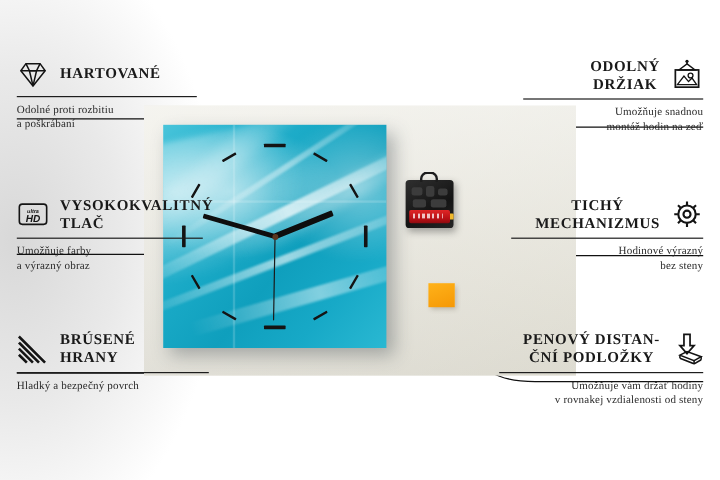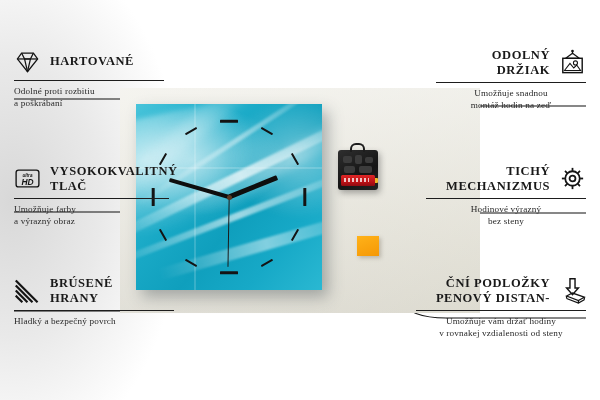--- a/index.html
+++ b/index.html
@@ -110,22 +110,22 @@
     letter-spacing: .55px; color: #191919; text-transform: uppercase;
   }
   .rule { height:1px; background:#1d1d1d; margin:5px 0 5px 0; }
   .feat-sub {
     font-family: "Liberation Serif", serif;
     font-size: 9.2px; line-height: 11.5px; color: #2a2a2a; letter-spacing:.15px;
   }
   .left  .feat-head { justify-content: flex-start; }
   .left  .feat-sub  { text-align: left; }
   .right .feat-head { justify-content: flex-end; flex-direction: row; }
-  .right .feat-titles { text-align: right; }
-  .right .feat-sub  { text-align: center; }
+  .right .feat-titles { text-align: center; }
+  .right .feat-sub  { text-align: right; }
 
   .ico { width:27px; height:27px; flex:0 0 27px; display:block;font-style:italic; }
   .ico svg { display:block; width:100%; height:100%; }
 </style>
 </head>
 <body>
 
 <div id="stage">
 
   <svg id="connectors" viewBox="0 0 600 400">
@@ -321,22 +321,22 @@
     <div class="rule"></div>
     <div class="feat-sub">
       <div>Hodinové výrazný</div>
       <div>bez steny</div>
     </div>
   </div>
 
   <div class="feature right" style="left:416px; top:276px; width:170px;">
     <div class="feat-head">
       <div class="feat-titles">
+        <div>PENOVÝ DISTAN-</div>
         <div>ČNÍ PODLOŽKY</div>
-        <div>PENOVÝ DISTAN-</div>
       </div>
       <span class="ico">
         <svg viewBox="0 0 32 32">
           <path d="M13 2 L19 2 L19 13 L23 13 L16 21 L9 13 L13 13 Z" fill="none" stroke="#141414" stroke-width="1.7"></path>
           <path d="M9 22.5 L16 19 L30 24 L23 28 Z" fill="none" stroke="#141414" stroke-width="1.5"></path>
           <path d="M9 25.5 L23 31 L30 27" fill="none" stroke="#141414" stroke-width="1.5"></path>
           <path d="M9 22.5 L9 25.5 M23 28 L23 31 M30 24 L30 27" stroke="#141414" stroke-width="1.5" fill="none"></path>
         </svg>
       </span>
     </div>

